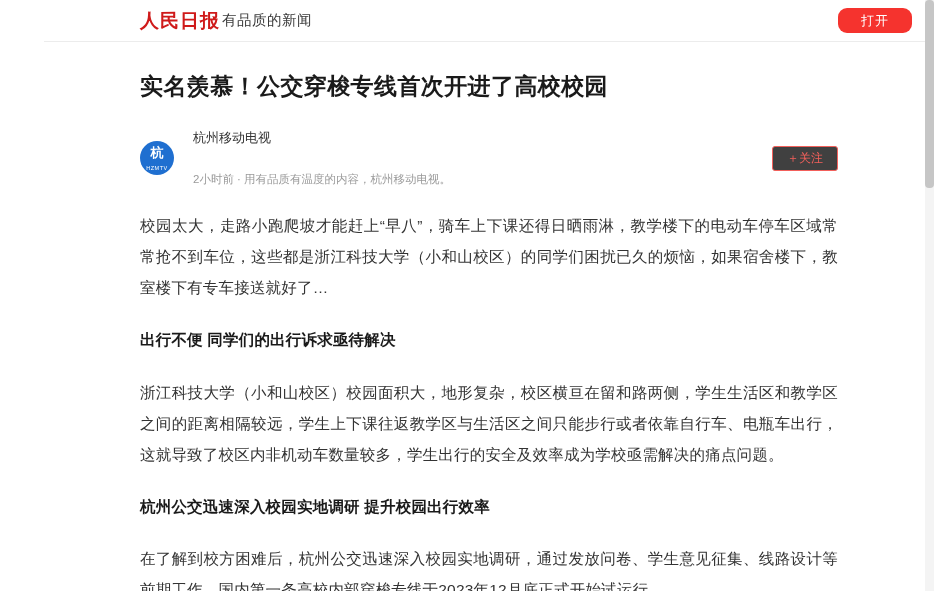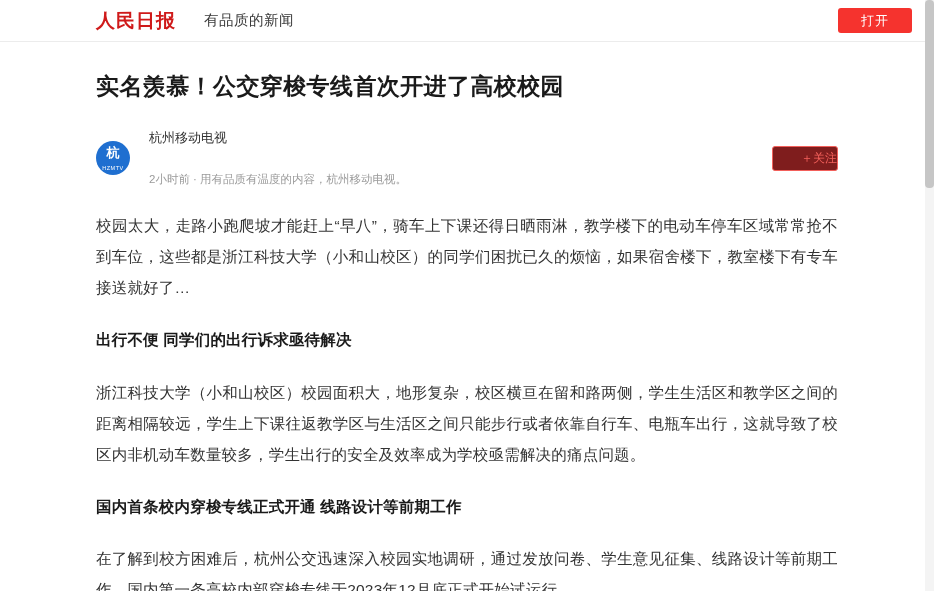--- a/index.html
+++ b/index.html
@@ -13,53 +13,54 @@
     font-family: "Liberation Sans", sans-serif;
     color: #222;
     overflow: hidden;
   }
   .page {
     position: relative;
     width: 934px;
     height: 563px;
     background: #ffffff;
     box-sizing: border-box;
+    padding-left: 44px;
   }
 
   
   .topbar {
     height: 42px;
     display: flex;
     align-items: center;
     padding: 0 22px 0 96px;
     border-bottom: 1px solid #ececec;
     box-sizing: border-box;
   }
   .brand-logo {
     font-size: 19px;
     font-weight: bold;
     color: #cf1a1a;
     letter-spacing: 1px;
     font-family: "DejaVu Sans", sans-serif;
     white-space: nowrap;
   }
   .brand-slogan {
-    margin-left: 28px;
+    margin-left: 2px;
     font-size: 14.5px;
     color: #3a3a3a;
     letter-spacing: 0.5px;
     white-space: nowrap;
   }
   .topbar-spacer { flex: 1 1 auto; }
   .open-app-btn {
     background: #f5332e;
     color: #fff;
     font-size: 13px;
     border: none;
-    border-radius: 3px;
+    border-radius: 9px;
     width: 74px;
     height: 25px;
     line-height: 25px;
     text-align: center;
     cursor: pointer;
     letter-spacing: 1px;
   }
 
   
   .article {
@@ -123,27 +124,27 @@
   .source-meta {
     font-size: 11.5px;
     color: #9a9a9a;
     line-height: 1.6;
     margin-top: 2px;
   }
   .byline-spacer { flex: 1 1 auto; }
   .follow-btn {
     border: 1px solid #f3605b;
     color: #f3605b;
-    background: #7f1d1d;
+    background: #404040;
     font-size: 12px;
     border-radius: 3px;
     width: 66px;
     height: 25px;
     line-height: 23px;
-    text-align: right;
+    text-align: center;
     cursor: pointer;
     box-sizing: border-box;
   }
 
   
   .para {
     font-size: 15.5px;
     line-height: 2.0;
     color: #333;
     margin: 22px 0 0 0;
@@ -201,21 +202,21 @@
         <div class="source-name">杭州移动电视</div>
         <div class="source-meta">2小时前 · 用有品质有温度的内容，杭州移动电视。</div>
       </div>
       <div class="byline-spacer"></div>
       <div class="follow-btn">＋关注</div>
     </div>
 
     <p class="para">校园太大，走路小跑爬坡才能赶上“早八”，骑车上下课还得日晒雨淋，教学楼下的电动车停车区域常常抢不到车位，这些都是浙江科技大学（小和山校区）的同学们困扰已久的烦恼，如果宿舍楼下，教室楼下有专车接送就好了…</p>
     <h2 class="subhead">出行不便 同学们的出行诉求亟待解决</h2>
     <p class="para">浙江科技大学（小和山校区）校园面积大，地形复杂，校区横亘在留和路两侧，学生生活区和教学区之间的距离相隔较远，学生上下课往返教学区与生活区之间只能步行或者依靠自行车、电瓶车出行，这就导致了校区内非机动车数量较多，学生出行的安全及效率成为学校亟需解决的痛点问题。</p>
-    <h2 class="subhead">国内首条校内穿梭专线正式开通 线路设计等前期工作</h2>
+    <h2 class="subhead">杭州公交迅速深入校园实地调研 提升校园出行效率</h2>
     <p class="para">在了解到校方困难后，杭州公交迅速深入校园实地调研，通过发放问卷、学生意见征集、线路设计等前期工作，国内第一条高校内部穿梭专线于2023年12月底正式开始试运行。</p>
 
   </div>
 
   <div class="scrollbar-track">
     <div class="scrollbar-thumb"></div>
   </div>
 
 </div>
 

